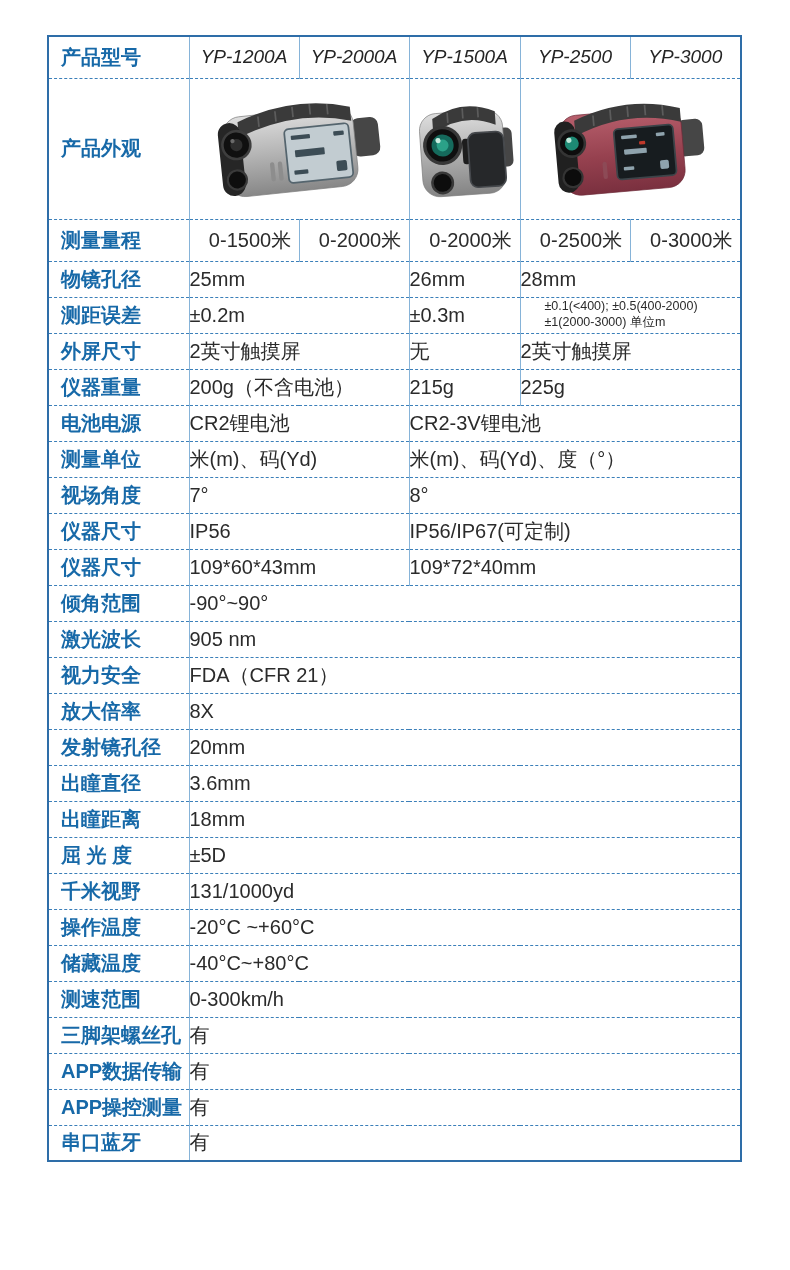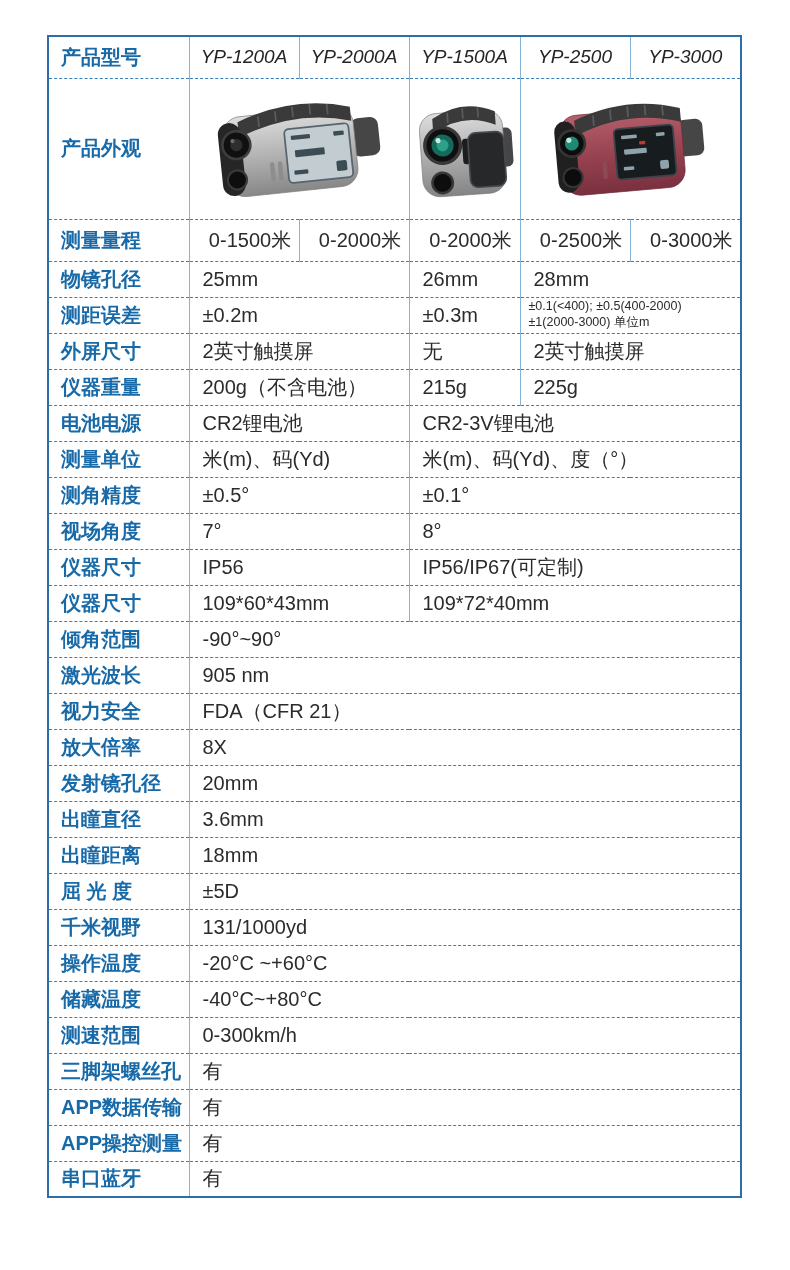--- a/index.html
+++ b/index.html
@@ -22,26 +22,26 @@
   .spec tr.tall{height:42px;}
   .spec th{
     text-align:left;padding-left:12px;
     color:#1769a8;font-weight:700;font-size:20px;white-space:nowrap;margin-left:42px;
   }
   .spec th.model{
     text-align:center;padding-left:0;
     color:#252525;font-weight:400;font-size:19px;font-style:italic;
   }
   .spec td.value{
-    font-size:20px;color:#2b2b2b;text-align:left;padding-left:13px;white-space:nowrap;
+    font-size:20px;color:#2b2b2b;text-align:left;white-space:nowrap;
   }
   .spec td.value.center{text-align:center;padding-left:12px;}
   .spec td.value.small{
     font-size:12.5px;line-height:1.25;white-space:pre-wrap;
-    padding-left:8px;padding-right:2px;
+    padding-left:24px;padding-right:2px;
   }
   .spec td.imgcell{text-align:center;vertical-align:middle;padding:0;}
   .spec td.imgcell svg{vertical-align:middle;display:inline-block;}
 </style>
 </head>
 <body>
 
 <div class="sheet">
   <table class="spec">
     <colgroup>
@@ -209,25 +209,20 @@
           <th>电池电源</th>
           <td colspan="2" class="value">CR2锂电池</td>
           <td colspan="3" class="value">CR2-3V锂电池</td>
         </tr>
         <tr>
           <th>测量单位</th>
           <td colspan="2" class="value">米(m)、码(Yd)</td>
           <td colspan="3" class="value">米(m)、码(Yd)、度（°）</td>
         </tr>
         <tr>
-          <th>测角精度</th>
-          <td colspan="2" class="value">±0.5°</td>
-          <td colspan="3" class="value">±0.1°</td>
-        </tr>
-        <tr>
           <th>视场角度</th>
           <td colspan="2" class="value">7°</td>
           <td colspan="3" class="value">8°</td>
         </tr>
         <tr>
           <th>仪器尺寸</th>
           <td colspan="2" class="value">IP56</td>
           <td colspan="3" class="value">IP56/IP67(可定制)</td>
         </tr>
         <tr>

